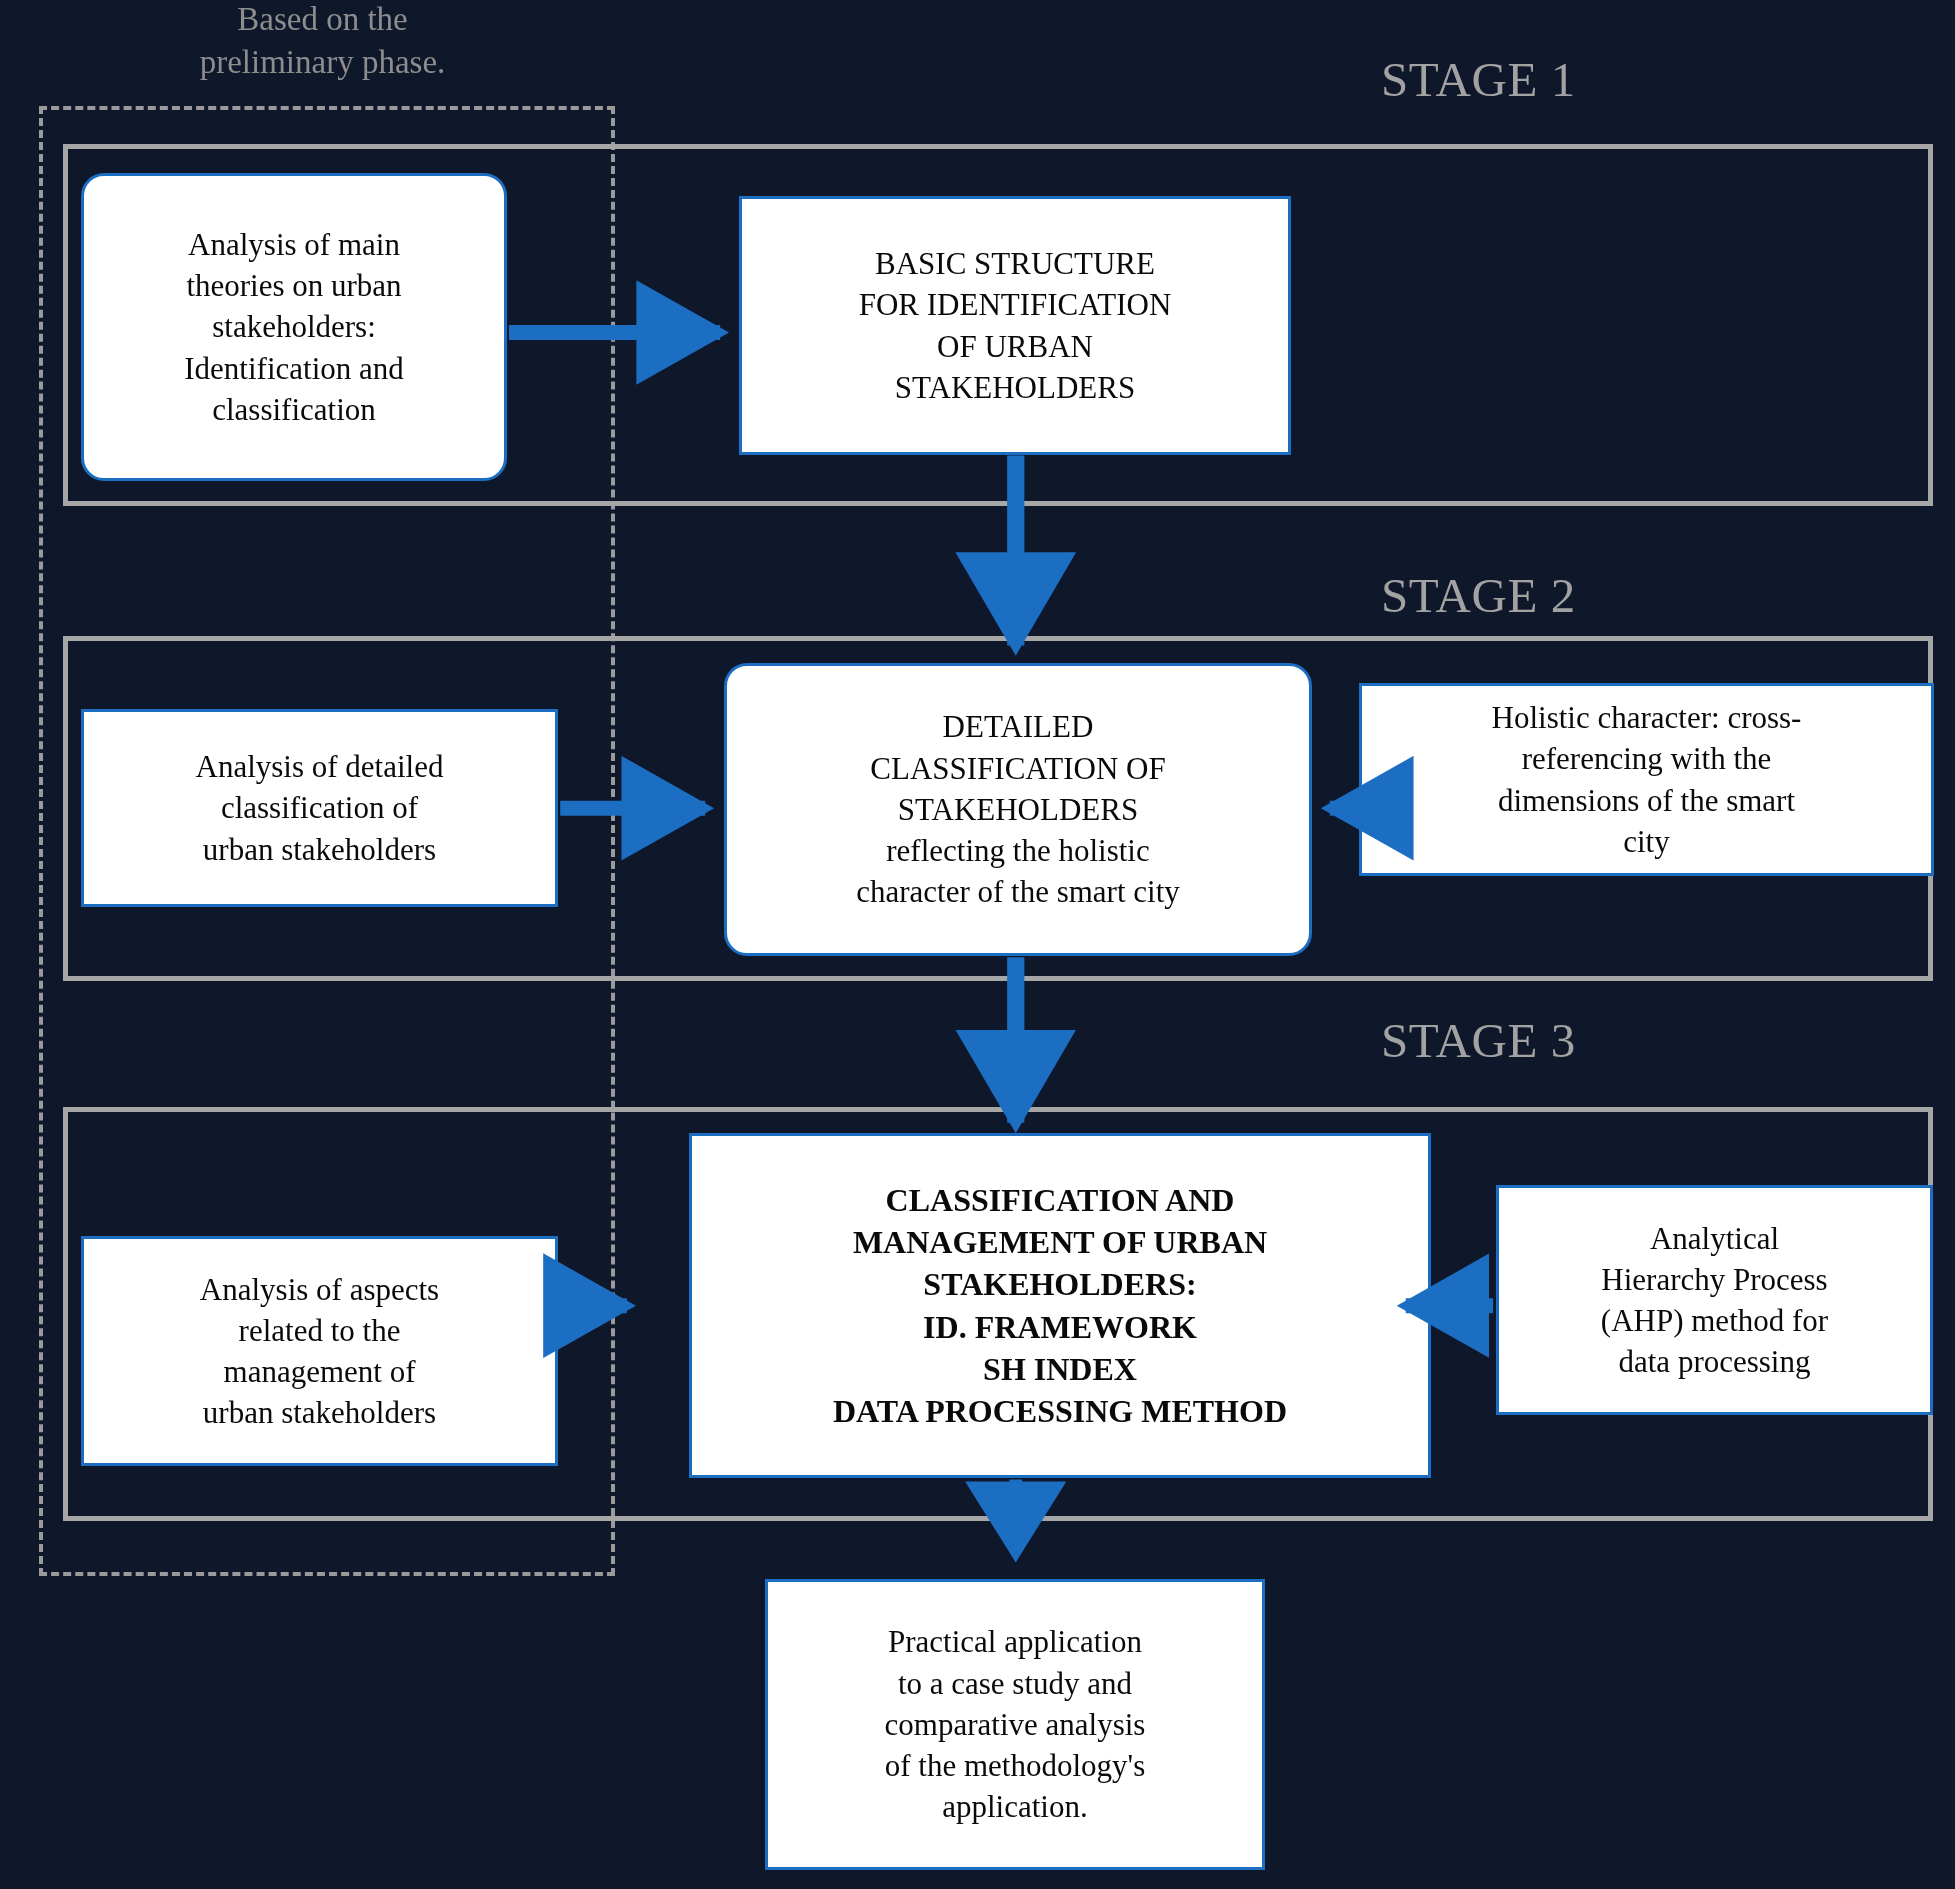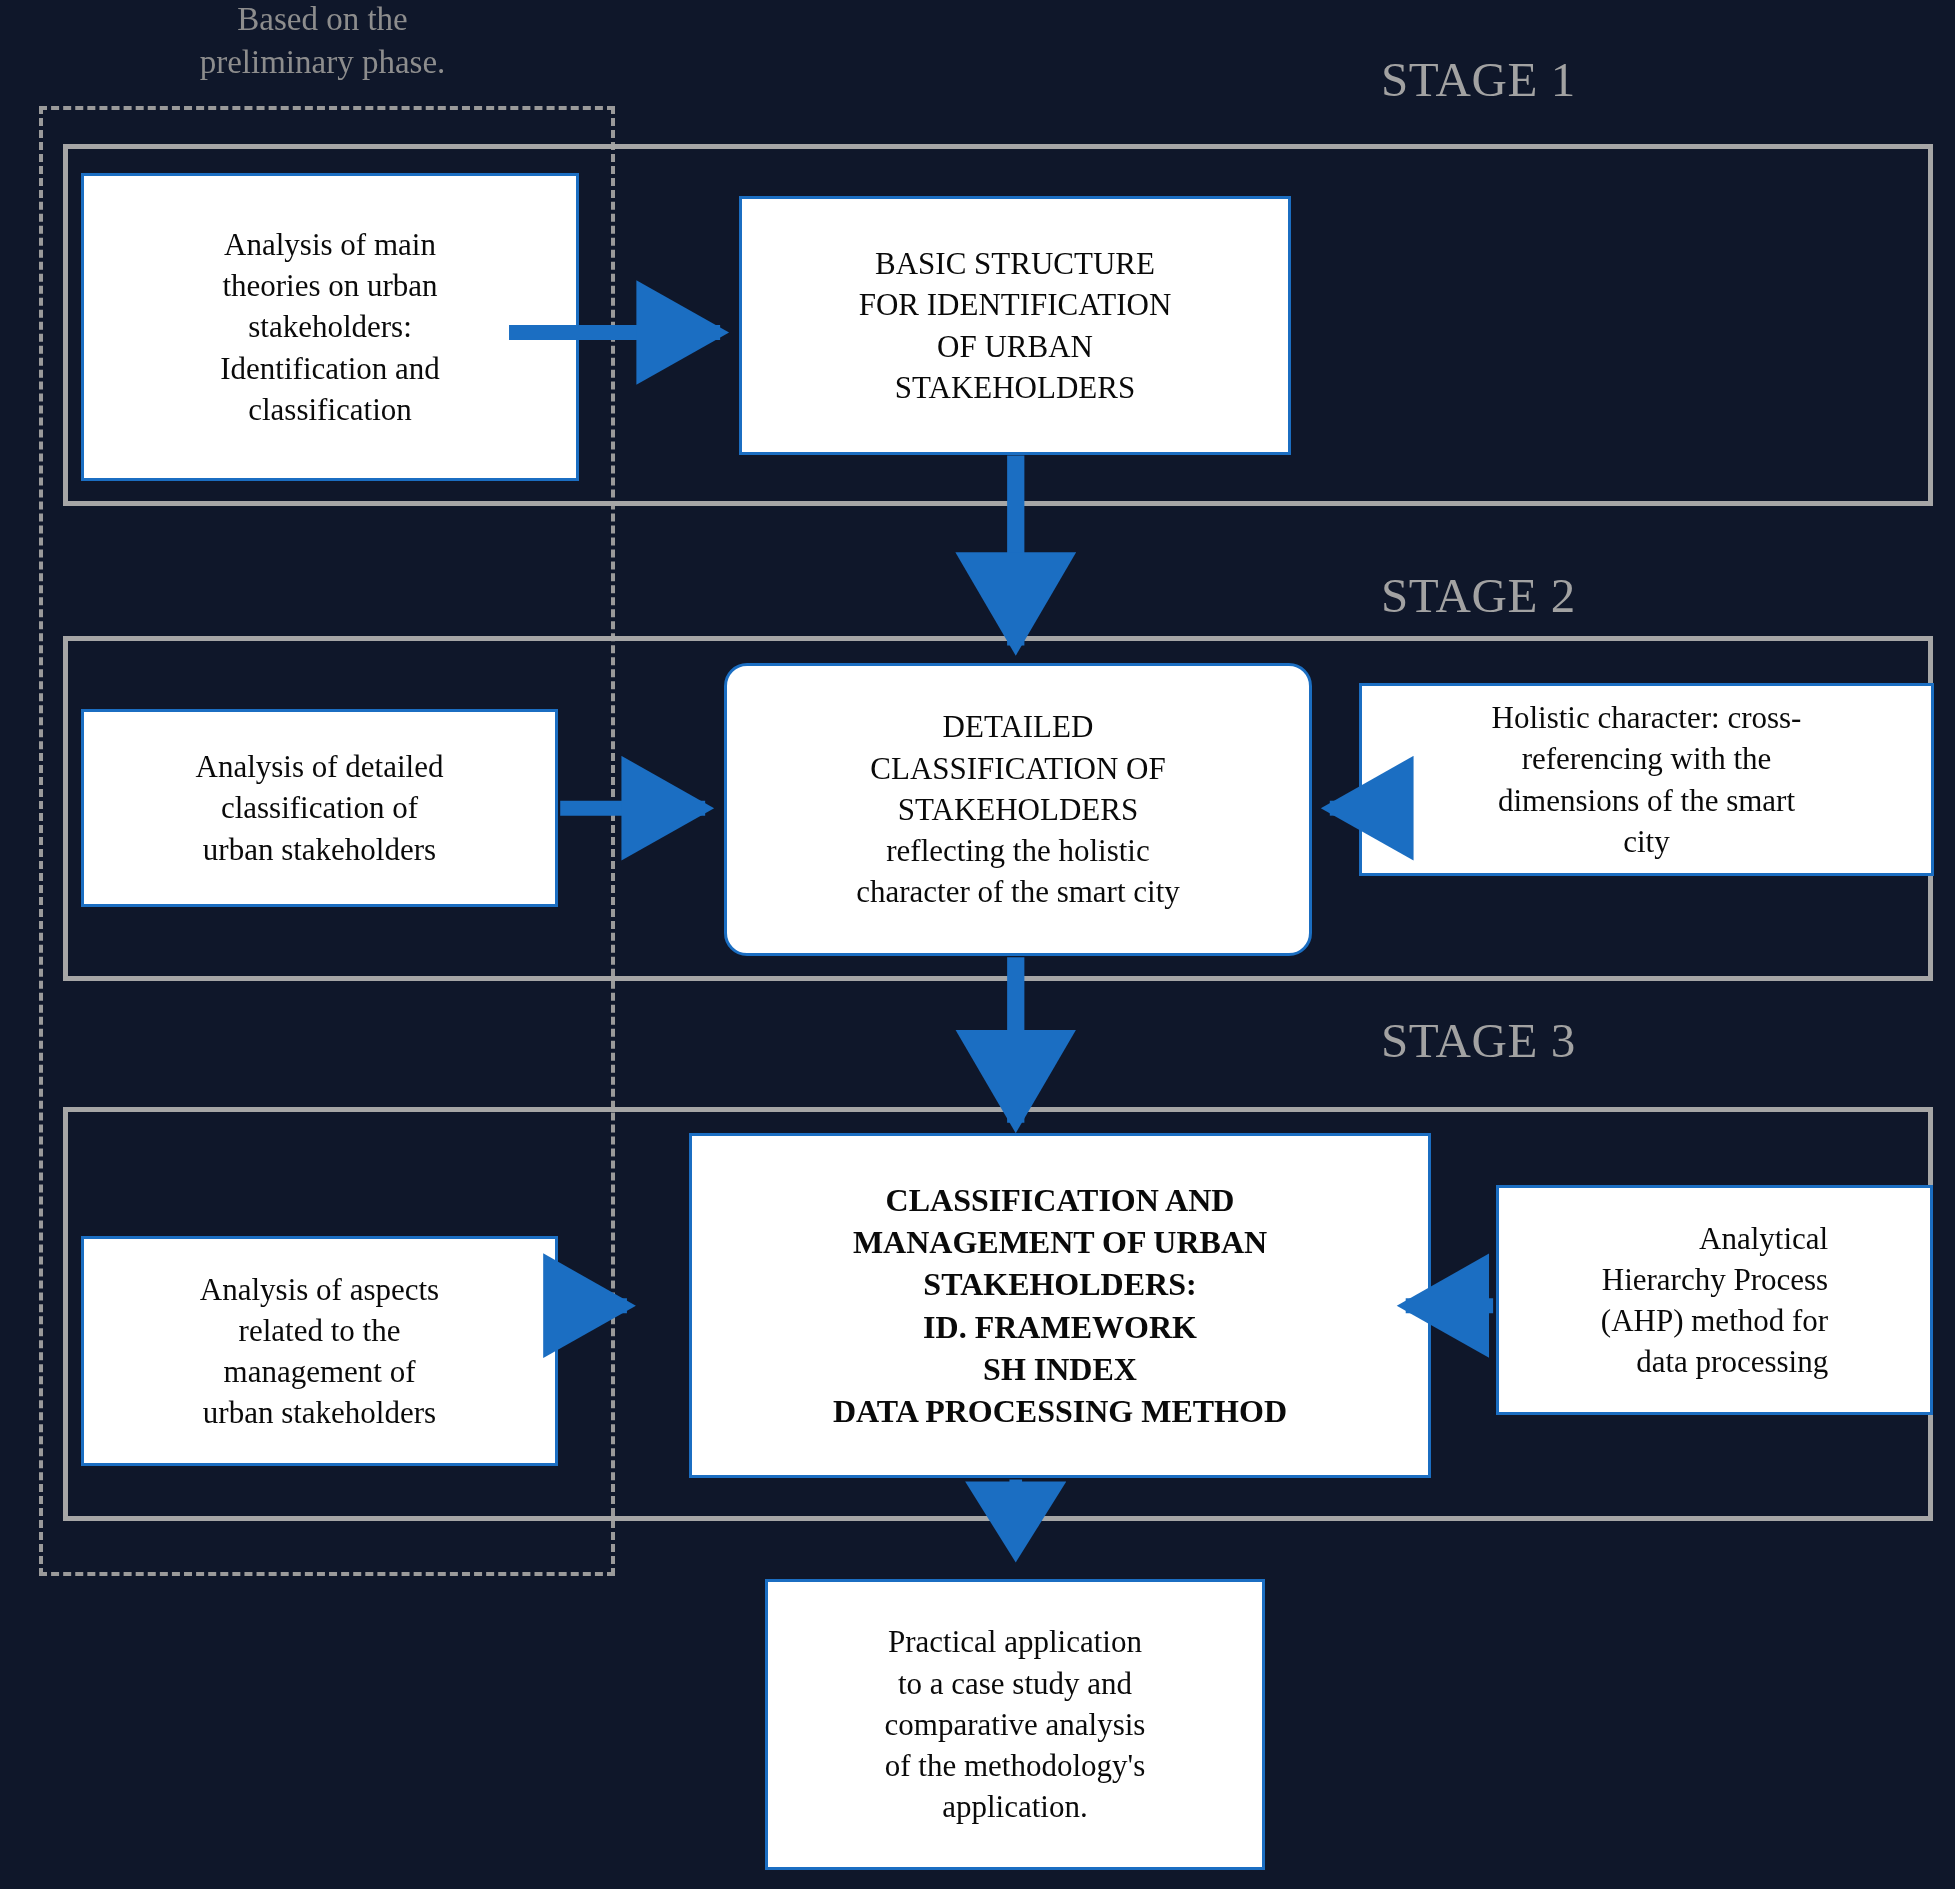--- a/index.html
+++ b/index.html
@@ -82,21 +82,21 @@
 <div id="canvas">
 
   <div class="prelim-note" style="left:144px; top:-2.3px; width:357px;">Based on the
 preliminary phase.</div>
 
   <div class="prelim-frame" style="left:39px; top:106px; width:576px; height:1470px;"></div>
 
   <div class="stage-label" style="left:1381px; top:51px; width:541px;">STAGE 1</div>
   <div class="stage-frame" style="left:63px; top:144px; width:1870px; height:362px;"></div>
 
-  <div class="node regular" style="left:81px; top:173px; width:498px; height:308px;">
+  <div class="node regular" style="left:81px; top:173px; width:426px; height:308px;border-radius:23px;">
     <span class="txt">Analysis of main
 theories on urban
 stakeholders:
 Identification and
 classification</span>
   </div>
 
   <div class="node caps" style="left:739px; top:196px; width:552px; height:259px;">
     <span class="txt">BASIC STRUCTURE
 FOR IDENTIFICATION
@@ -140,21 +140,21 @@
 
   <div class="node strong" style="left:645px; top:1133px; width:742px; height:345px;margin-left:44px;">
     <span class="txt">CLASSIFICATION AND
 MANAGEMENT OF URBAN
 STAKEHOLDERS:
 ID. FRAMEWORK
 SH INDEX
 DATA PROCESSING METHOD</span>
   </div>
 
-  <div class="node regular" style="left:1496px; top:1185px; width:437px; height:230px;text-align:right;">
+  <div class="node regular" style="left:1496px; top:1185px; width:437px; height:230px;">
     <span class="txt">Analytical
 Hierarchy Process
 (AHP) method for
 data processing</span>
   </div>
 
   <div class="node regular" style="left:765px; top:1579px; width:500px; height:291px;">
     <span class="txt">Practical application
 to a case study and
 comparative analysis

